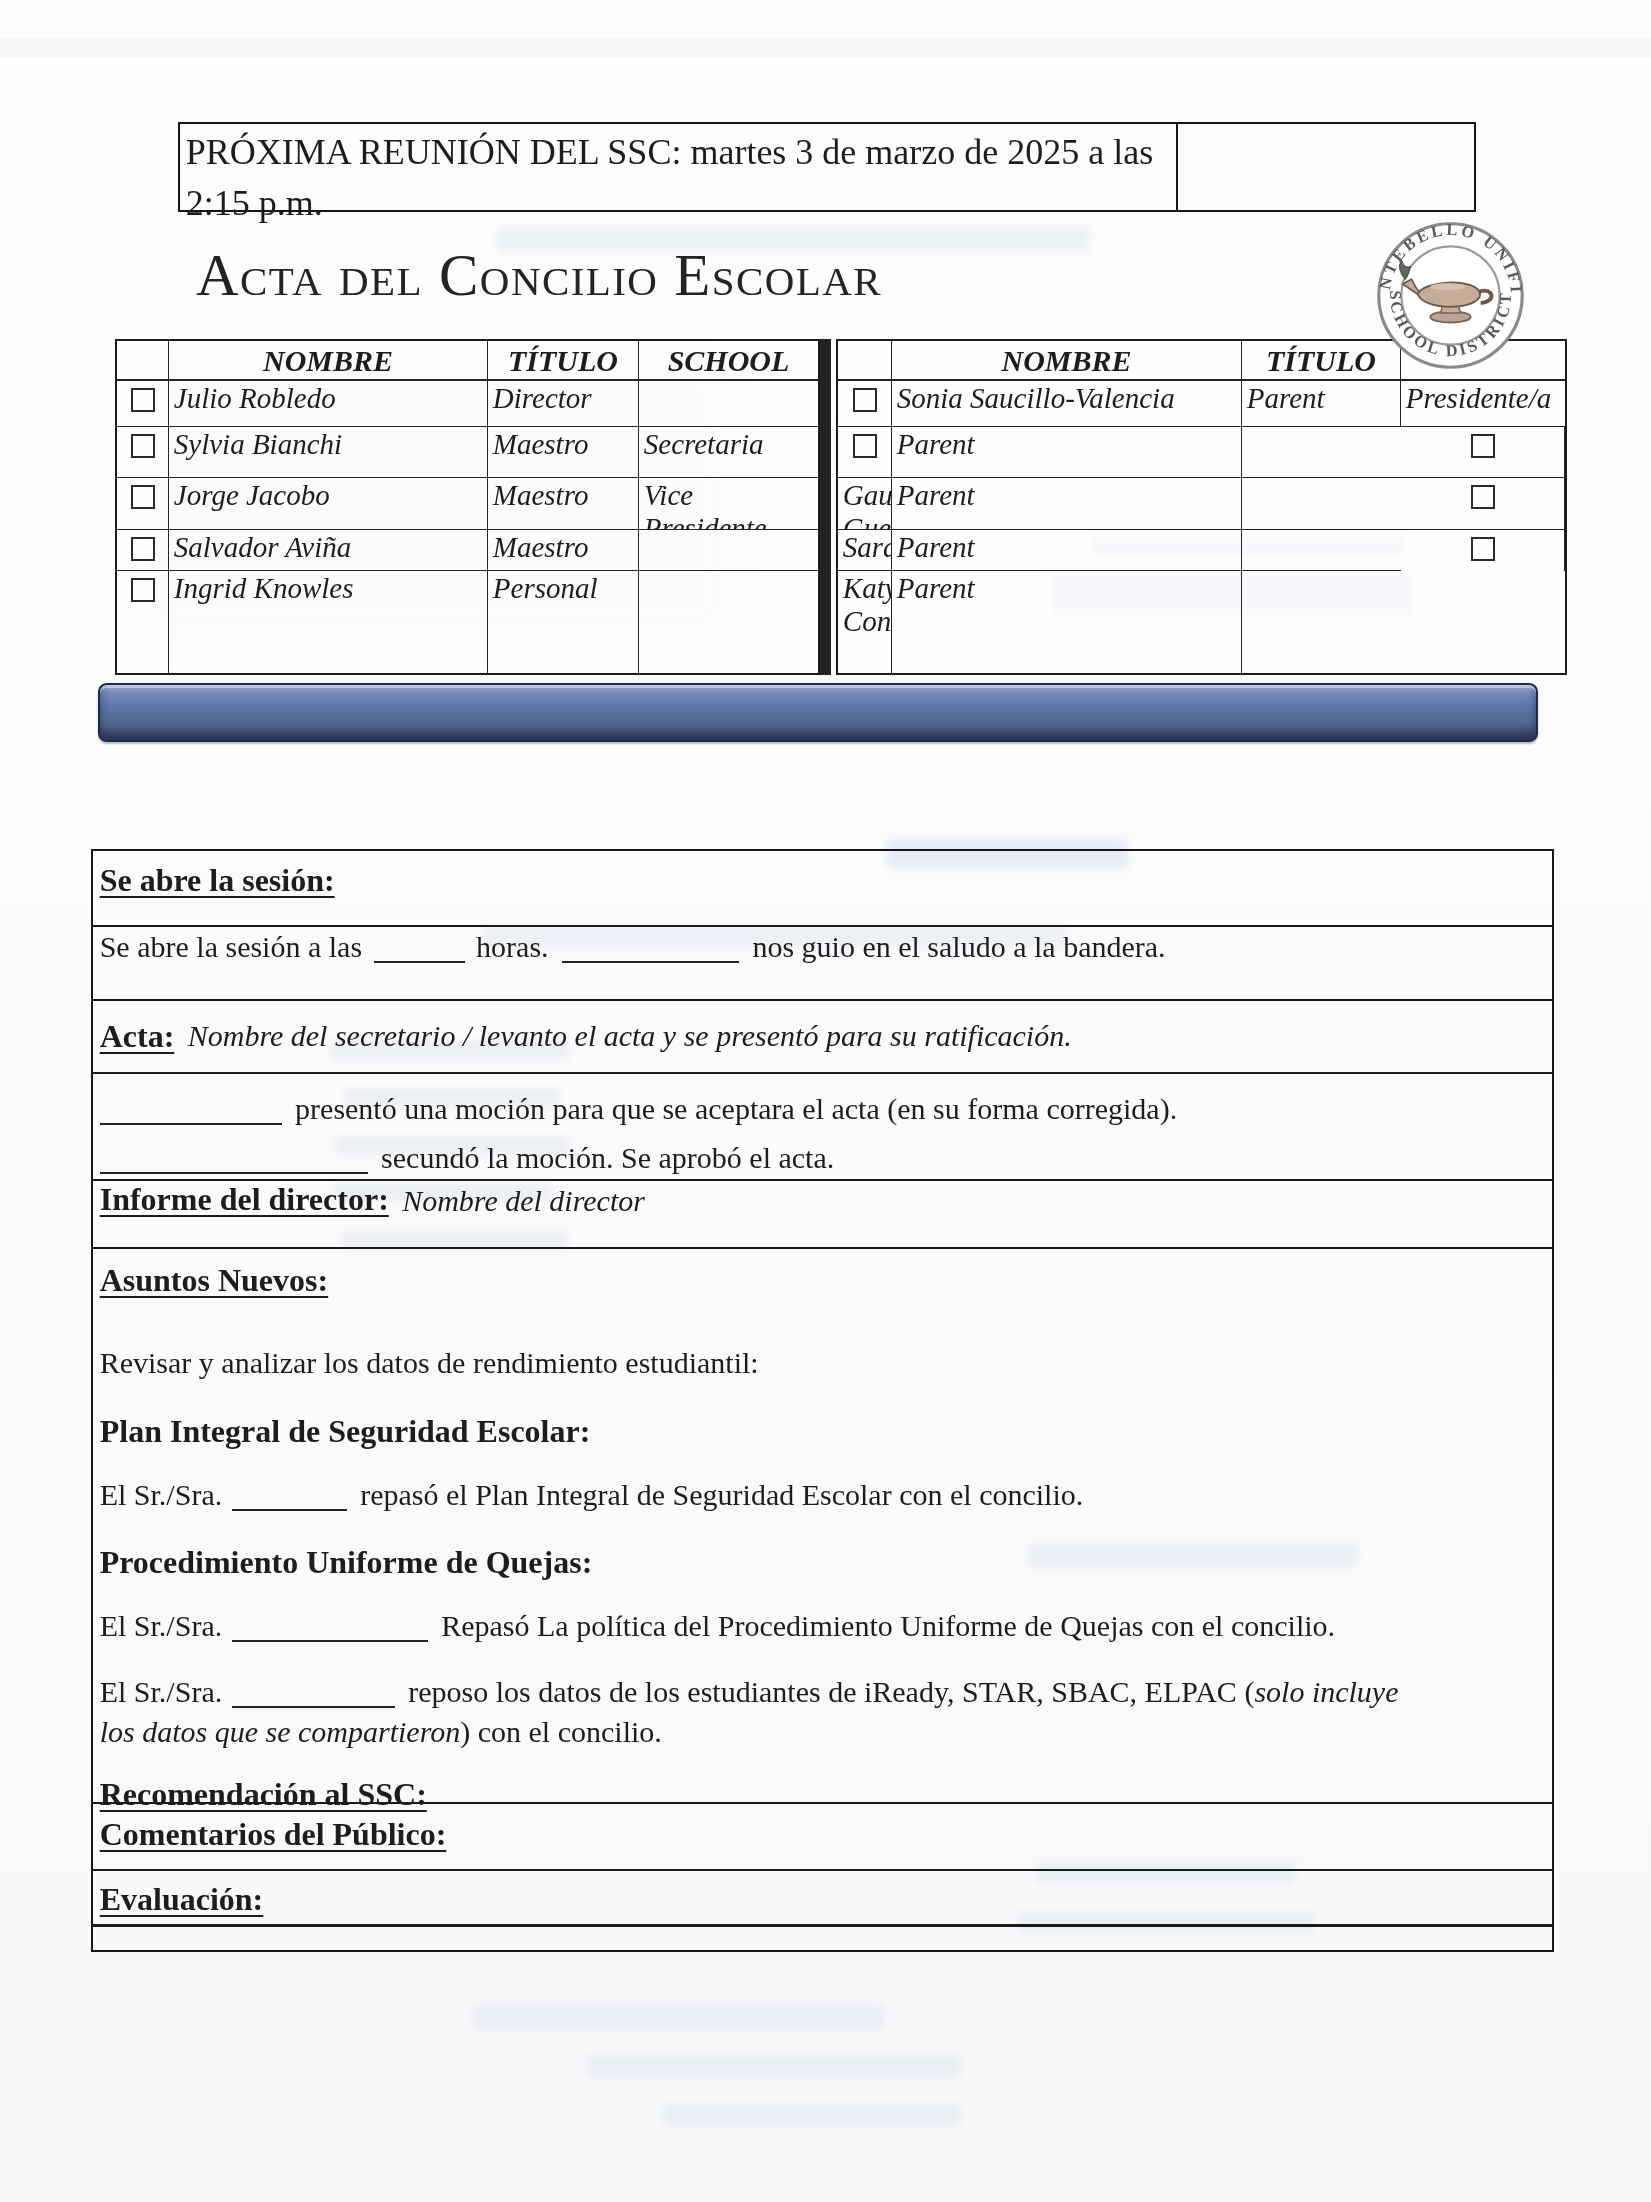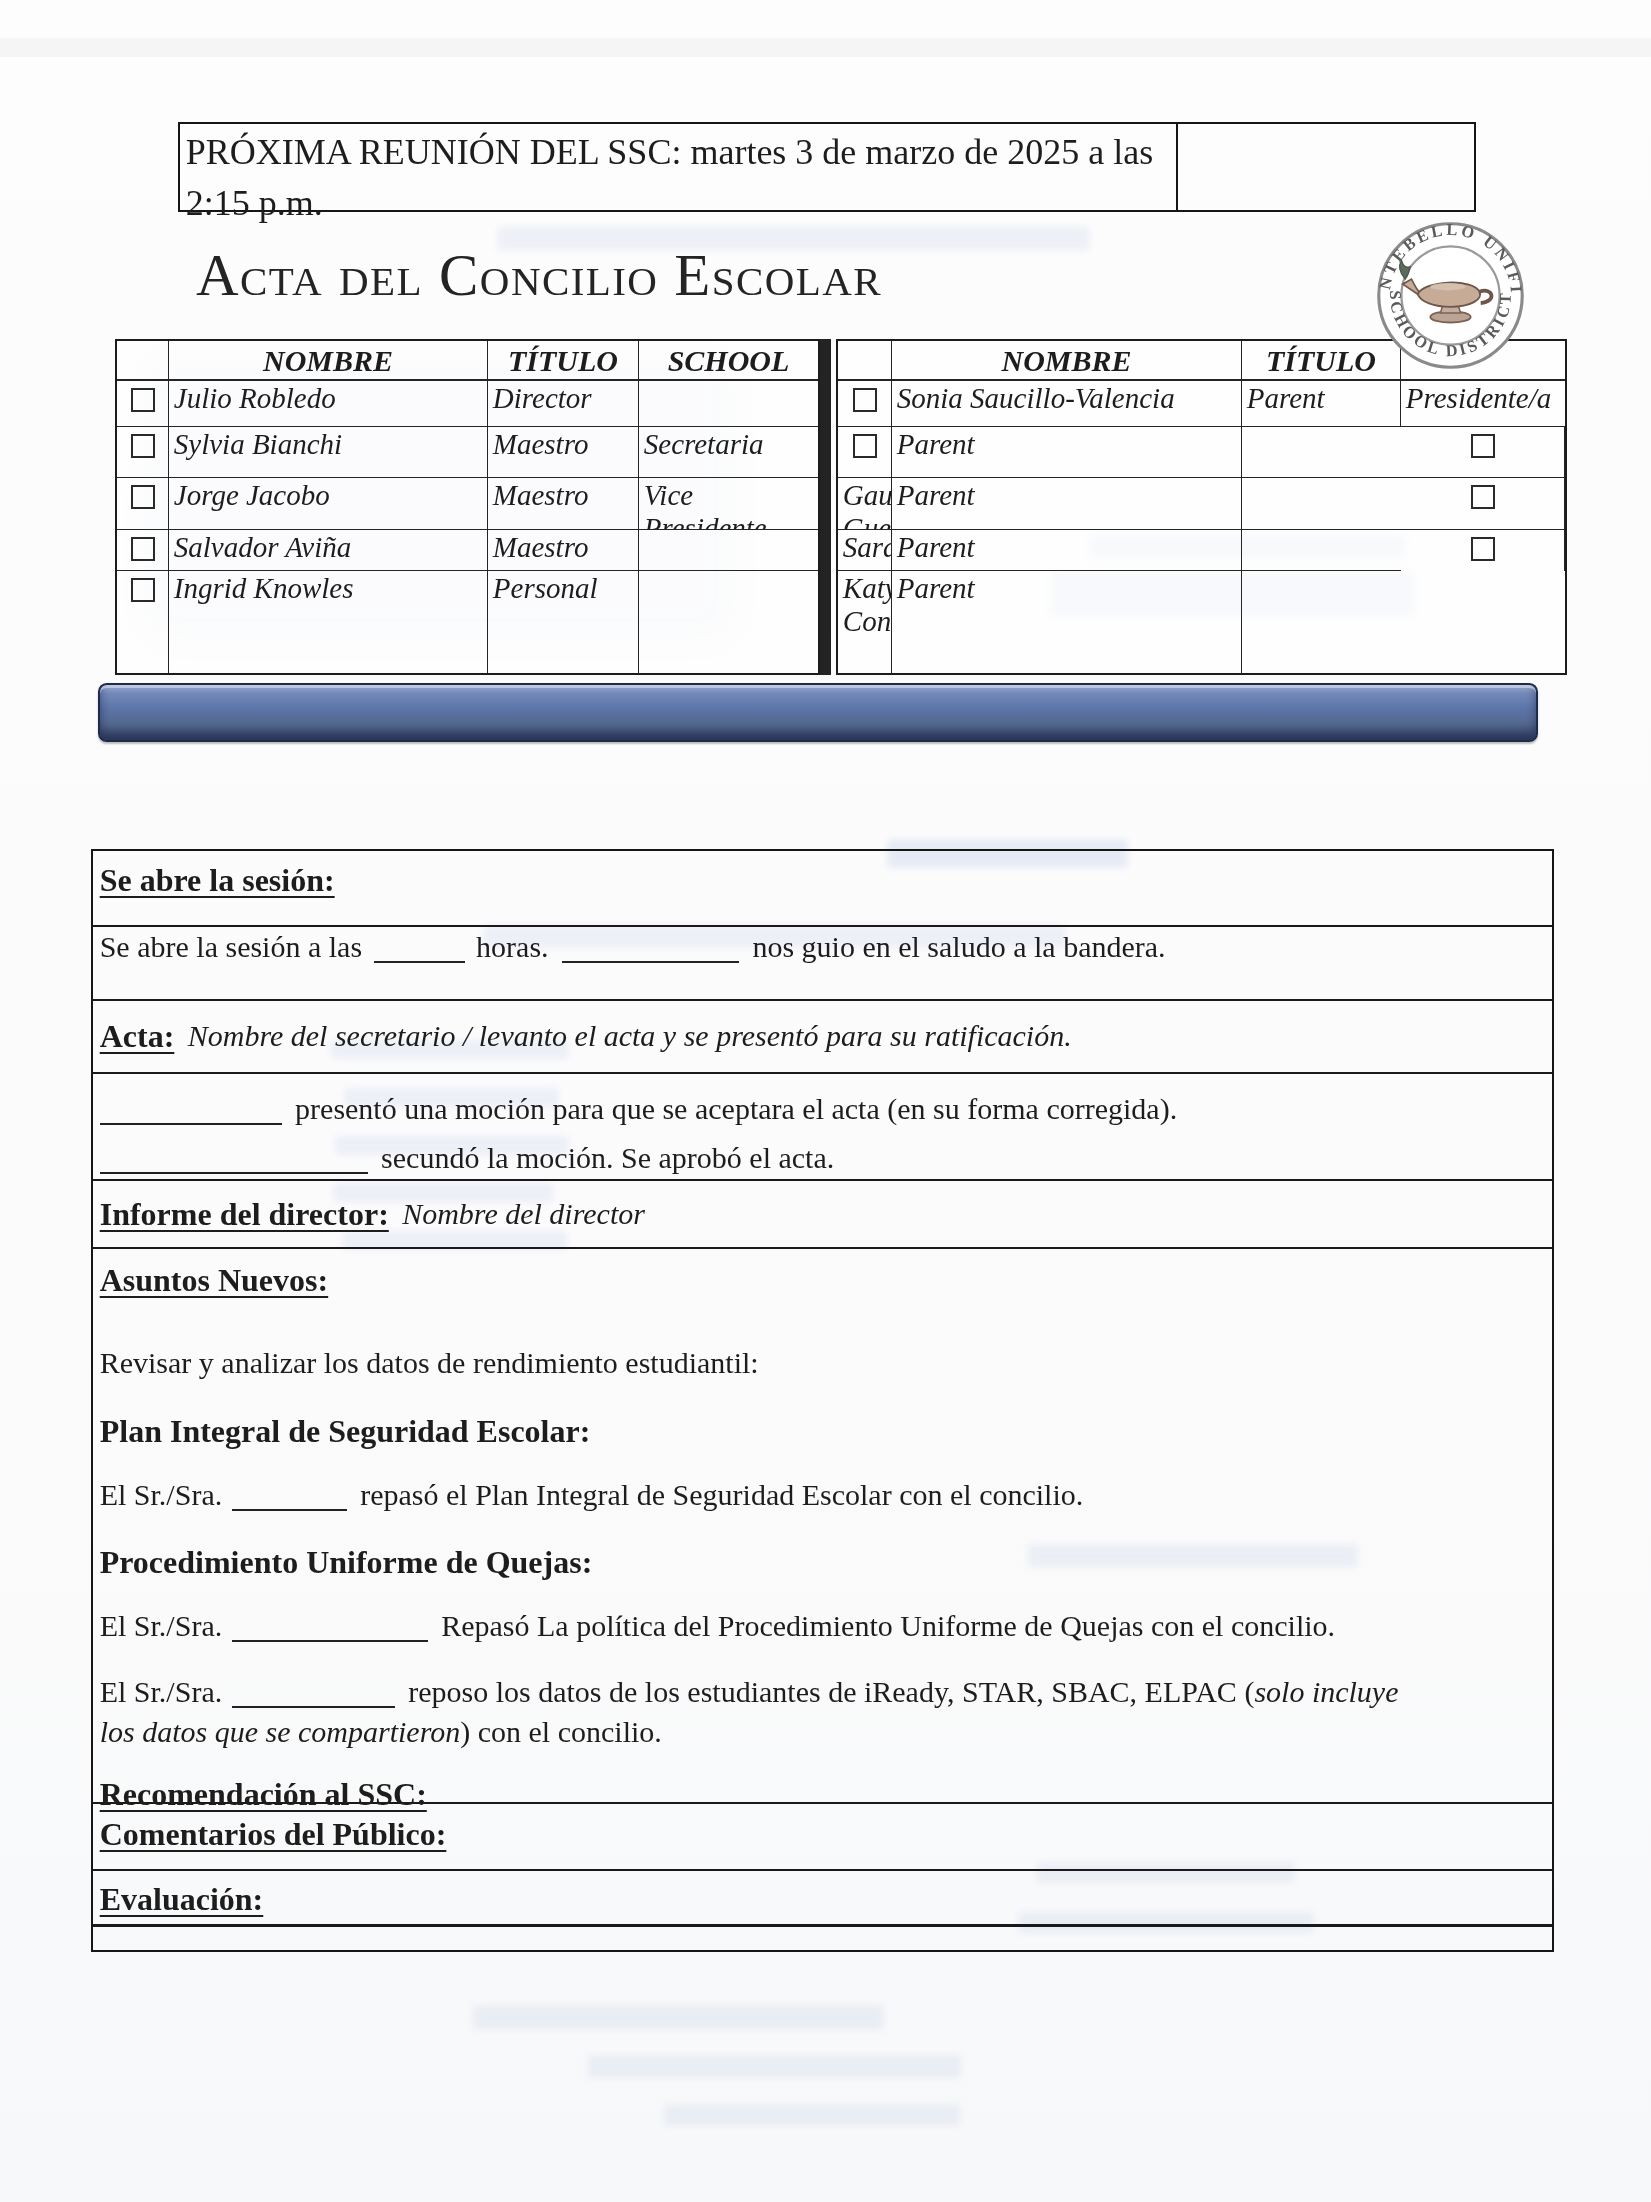--- a/index.html
+++ b/index.html
@@ -87,21 +87,21 @@
   .w280{width:268px;margin-right:13.4px;}
   .w120{width:115px;margin:0 13.4px 0 9.6px;}
   .w205{width:196px;margin:0 13.4px 0 9.6px;}
   .w170{width:163px;margin:0 13.4px 0 9.6px;}
 
   .sec1{height:76px;padding-top:10.5px;}
   .sec2{height:74px;display:flex;}
   .sec3{height:73px;display:flex;align-items:center;gap:13.4px;}
   .sec4{height:107px;padding-top:15.3px;}
   .sec4 .line{margin-bottom:8.6px;}
-  .sec5{height:68px;display:flex;align-items:center;gap:13.4px;}
+  .sec5{height:68px;display:flex;gap:13.4px;}
   .sec6{height:555px;padding-top:13.4px;}
   .sec6 .m1{margin-top:44px;}
   .sec6 .m2{margin-top:29px;}
   .sec6 .m3{margin-top:25px;}
   .sec6 .m4{margin-top:23px;}
   .sec7{height:67px;padding-top:12.4px;}
   .sec8{height:56px;padding-top:9.6px;border-bottom:none;}
 </style>
 </head>
 <body>

